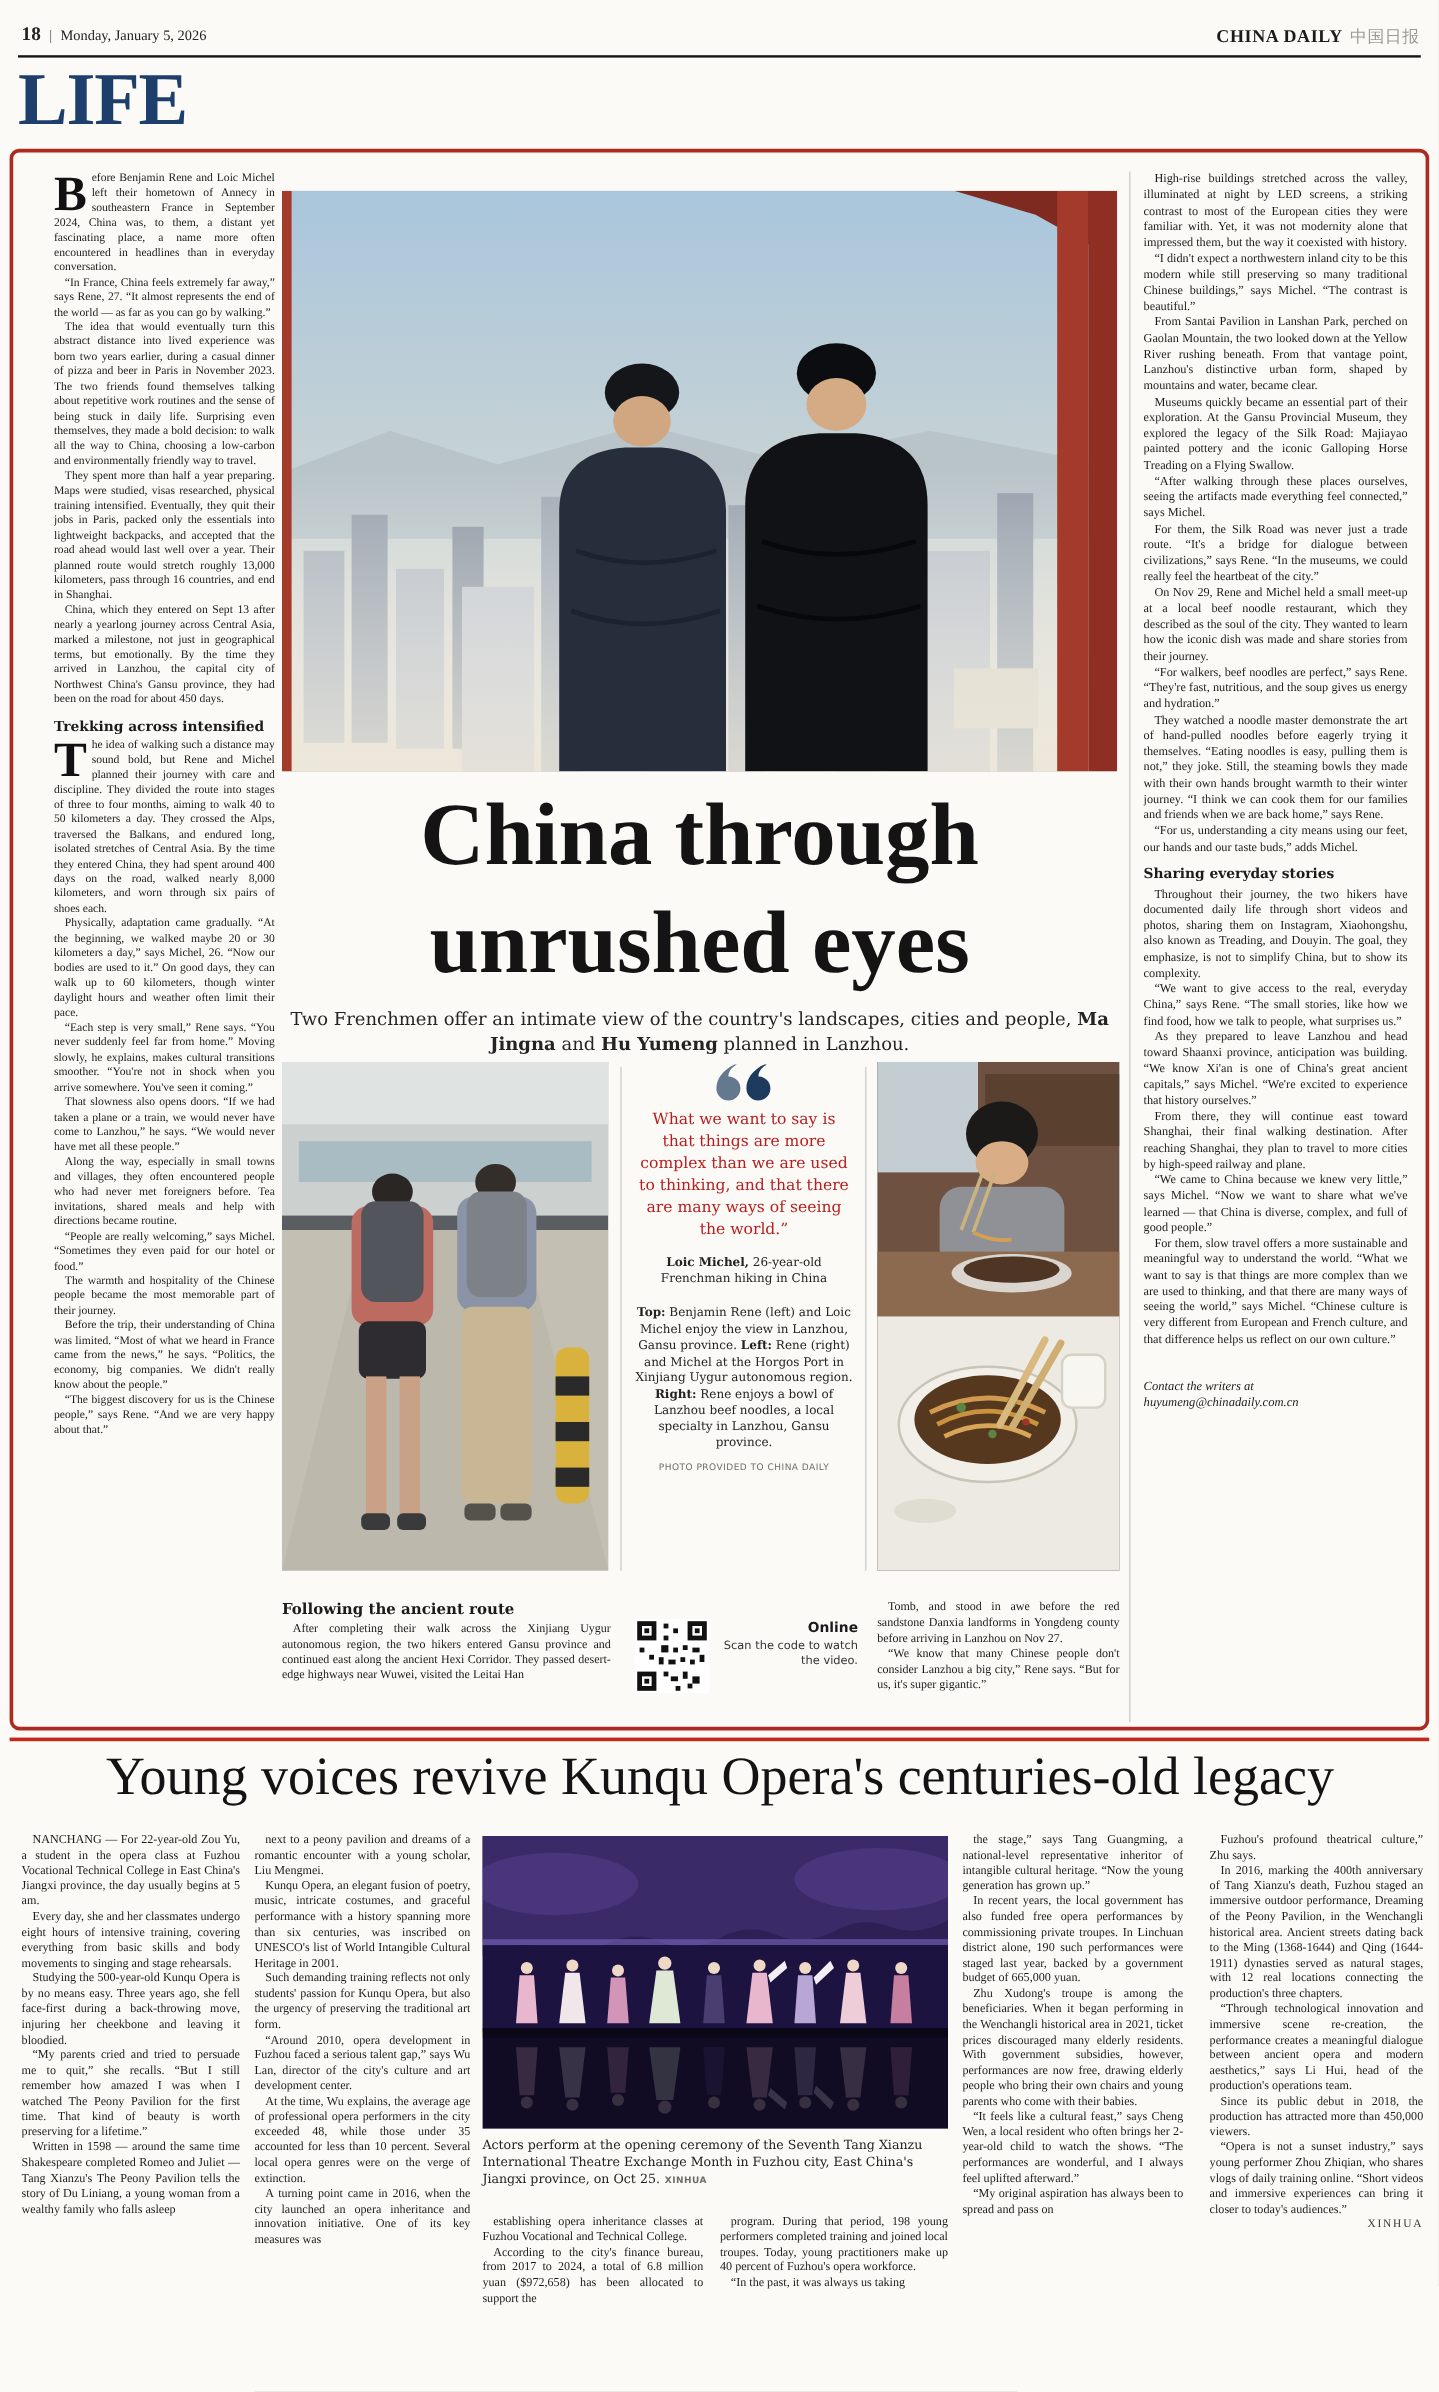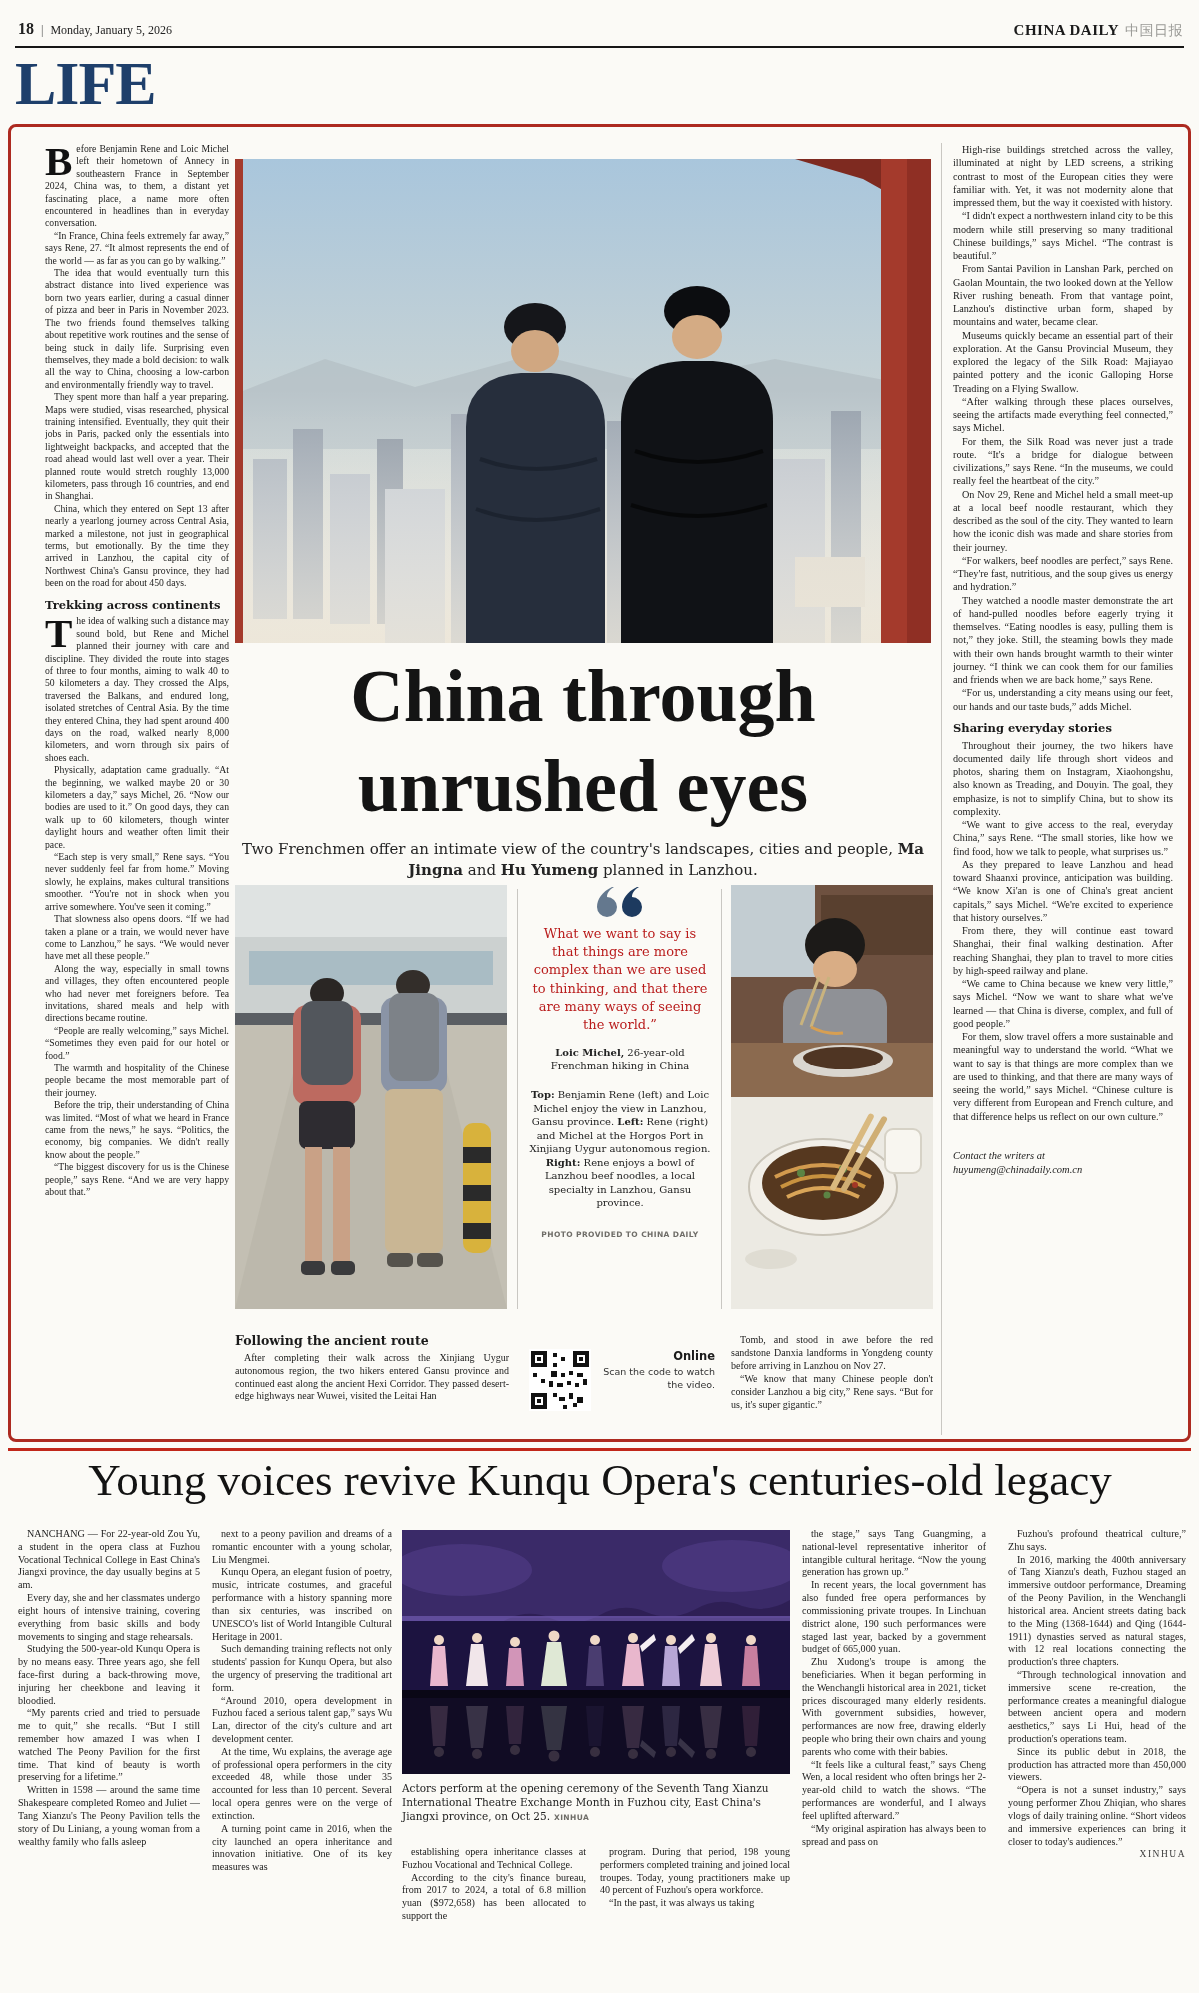--- a/index.html
+++ b/index.html
@@ -44,21 +44,21 @@
 
   .vrule{width:1px;background:#c9c7c2;}
 
   .quote-col{left:518px;top:758px;width:182px;text-align:center;font-family:"DejaVu Serif",serif;}
   .quote-icon{height:34px;margin-bottom:6px;}
   .quote-text{font-size:13px;line-height:1.4;color:#b91c1c;}
   .quote-attr{margin-top:12px;font-size:10px;line-height:1.3;color:#222;}
   .quote-attr .b{font-weight:bold;}
   .caption-block{margin-top:16px;font-size:10px;line-height:1.35;color:#222;}
   .caption-block .cap-label{font-weight:bold;}
-  .photo-credit{margin-top:20px;font-size:7.5px;letter-spacing:.4px;color:#6f6d68;font-family:"DejaVu Sans",sans-serif;font-weight:bold;}
+  .photo-credit{margin-top:8px;font-size:7.5px;letter-spacing:.4px;color:#6f6d68;font-family:"DejaVu Sans",sans-serif;font-weight:normal;}
 
   .following{left:224px;top:1206px;width:274px;font-size:10px;line-height:1.28;}
   .following .sec-head{font-size:12.5px;margin:0 0 3px;}
   .cont-col{left:720px;top:1206px;width:202px;font-size:10px;line-height:1.3;}
 
   .qr-block{left:518px;top:1222px;width:186px;display:flex;gap:8px;align-items:flex-start;text-align:right;}
   .qr-svg{flex:0 0 auto;}
   .online-title{font-family:"DejaVu Sans",sans-serif;font-weight:bold;font-size:11.5px;margin-bottom:3px;}
   .online-text{font-family:"DejaVu Sans",sans-serif;font-size:9.5px;line-height:1.35;color:#333;}
 
@@ -94,21 +94,21 @@
   <div class="abs feature-box">
 
     <div class="abs body-col feat-col col1 dropcap-host">
       <div>
           <p>Before Benjamin Rene and Loic Michel left their hometown of Annecy in southeastern France in September 2024, China was, to them, a distant yet fascinating place, a name more often encountered in headlines than in everyday conversation.</p>
           <p>“In France, China feels extremely far away,” says Rene, 27. “It almost represents the end of the world — as far as you can go by walking.”</p>
           <p>The idea that would eventually turn this abstract distance into lived experience was born two years earlier, during a casual dinner of pizza and beer in Paris in November 2023. The two friends found themselves talking about repetitive work routines and the sense of being stuck in daily life. Surprising even themselves, they made a bold decision: to walk all the way to China, choosing a low-carbon and environmentally friendly way to travel.</p>
           <p>They spent more than half a year preparing. Maps were studied, visas researched, physical training intensified. Eventually, they quit their jobs in Paris, packed only the essentials into lightweight backpacks, and accepted that the road ahead would last well over a year. Their planned route would stretch roughly 13,000 kilometers, pass through 16 countries, and end in Shanghai.</p>
           <p>China, which they entered on Sept 13 after nearly a yearlong journey across Central Asia, marked a milestone, not just in geographical terms, but emotionally. By the time they arrived in Lanzhou, the capital city of Northwest China's Gansu province, they had been on the road for about 450 days.</p>
         </div>
-      <div class="sec-head">Trekking across continents</div>
+      <div class="sec-head">Trekking across intensified</div>
       <div>
           <p>The idea of walking such a distance may sound bold, but Rene and Michel planned their journey with care and discipline. They divided the route into stages of three to four months, aiming to walk 40 to 50 kilometers a day. They crossed the Alps, traversed the Balkans, and endured long, isolated stretches of Central Asia. By the time they entered China, they had spent around 400 days on the road, walked nearly 8,000 kilometers, and worn through six pairs of shoes each.</p>
           <p>Physically, adaptation came gradually. “At the beginning, we walked maybe 20 or 30 kilometers a day,” says Michel, 26. “Now our bodies are used to it.” On good days, they can walk up to 60 kilometers, though winter daylight hours and weather often limit their pace.</p>
           <p>“Each step is very small,” Rene says. “You never suddenly feel far from home.” Moving slowly, he explains, makes cultural transitions smoother. “You're not in shock when you arrive somewhere. You've seen it coming.”</p>
           <p>That slowness also opens doors. “If we had taken a plane or a train, we would never have come to Lanzhou,” he says. “We would never have met all these people.”</p>
           <p>Along the way, especially in small towns and villages, they often encountered people who had never met foreigners before. Tea invitations, shared meals and help with directions became routine.</p>
           <p>“People are really welcoming,” says Michel. “Sometimes they even paid for our hotel or food.”</p>
           <p>The warmth and hospitality of the Chinese people became the most memorable part of their journey.</p>
           <p>Before the trip, their understanding of China was limited. “Most of what we heard in France came from the news,” he says. “Politics, the economy, big companies. We didn't really know about the people.”</p>
           <p>“The biggest discovery for us is the Chinese people,” says Rene. “And we are very happy about that.”</p>

